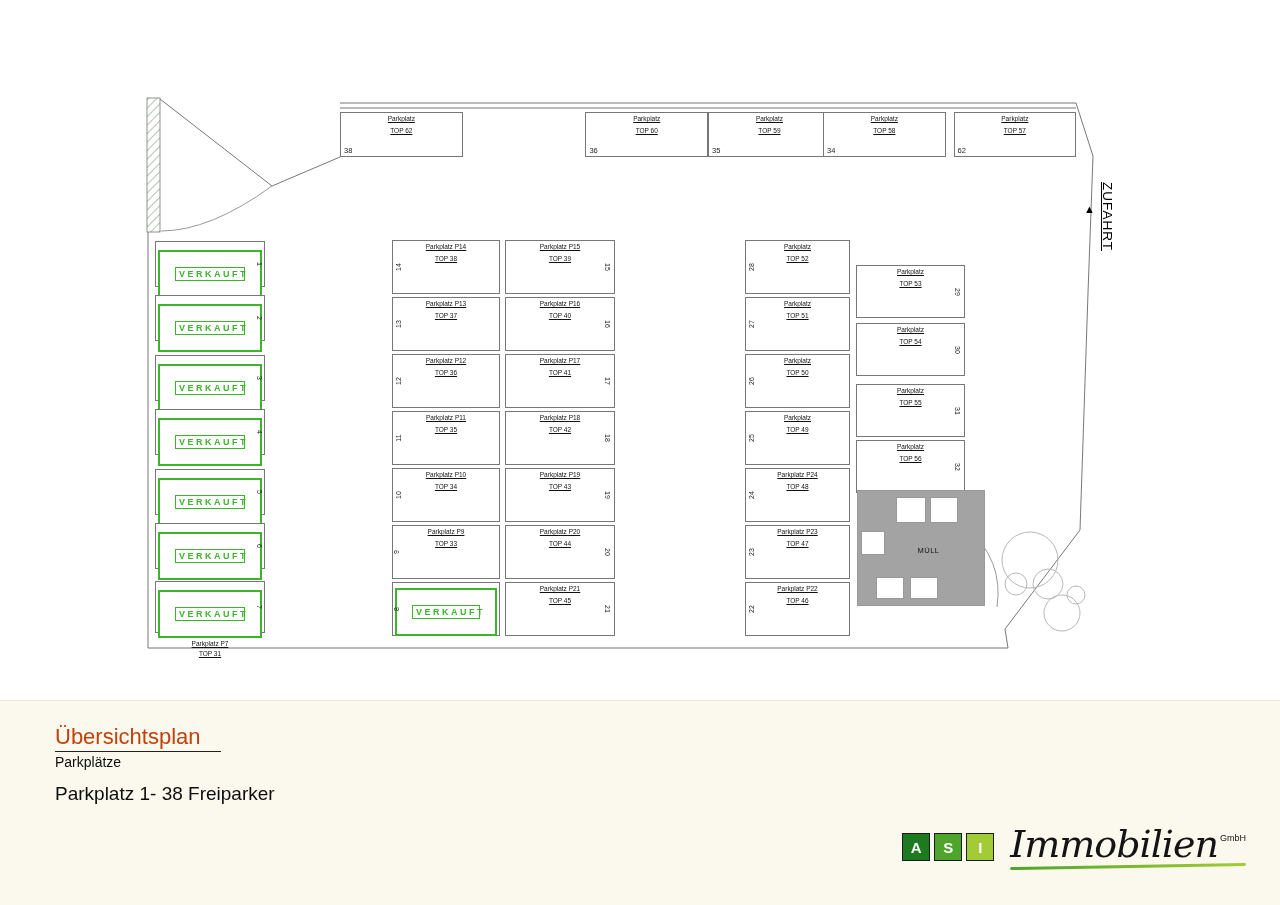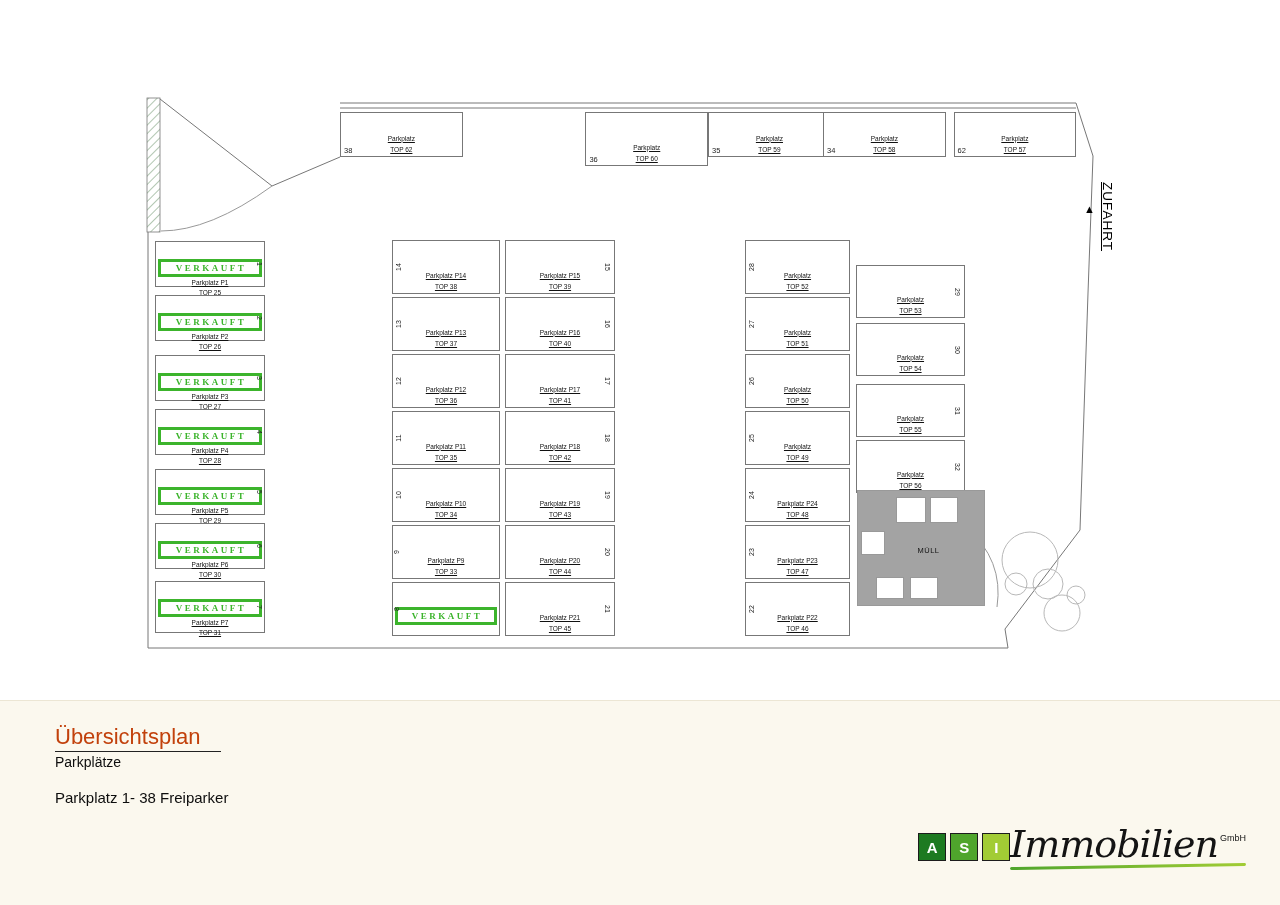--- a/index.html
+++ b/index.html
@@ -8,31 +8,31 @@
     background:#ffffff;
     font-family:"Liberation Sans","DejaVu Sans",sans-serif;
     color:#111;
   }
   #plan{position:absolute;inset:0}
   svg.decor{position:absolute;inset:0;pointer-events:none}
 
   
   .cell{
     position:absolute;box-sizing:border-box;border:1px solid #777;background:#fff;
-    display:flex;flex-direction:column;align-items:center;justify-content:flex-end;
+    display:flex;flex-direction:column;align-items:center;justify-content:flex-start;
   }
   .cell .lbl{
     font-size:6.5px;line-height:1.8;color:#111;text-decoration:underline;white-space:nowrap;
   }
   .sold-cell{justify-content:flex-start;padding-top:2px}
   .sold-cell .lbl{line-height:1.55}
   .sold-cell.center{justify-content:center;padding-top:0}
   .verkauft{
     border:2px solid var(--sold-green,#3cb42c);
-    padding:0;margin:15px 2px 1px;align-self:stretch;background:#fff;font-family:Liberation Serif, serif;
+    padding:15px;margin:6px 2px 1px;align-self:stretch;background:#fff;
   }
   .verkauft span{
     display:block;border:1px solid var(--sold-green,#3cb42c);
     color:var(--sold-green,#3cb42c);font-weight:bold;font-size:9px;
     letter-spacing:2.5px;text-align:center;padding:1px 1px 1px 3px;white-space:nowrap;
   }
   .num{position:absolute;font-size:7px;color:#222;white-space:nowrap}
   .num-right{right:2px;top:50%;transform:translateY(-50%) rotate(90deg)}
   .num-left{left:2px;top:50%;transform:translateY(-50%) rotate(-90deg)}
   .num-bl{left:3px;bottom:1px;top:auto;transform:none;font-size:7.5px}
@@ -49,31 +49,31 @@
   .zu-arrow{position:absolute;left:0;top:24px;font-size:11px;color:#000;line-height:1}
   .zu-text{position:absolute;left:31px;top:2px;transform:rotate(90deg);transform-origin:0 0;
     font-size:13.5px;letter-spacing:1px;color:#000;text-decoration:underline;white-space:nowrap}
 
   
   .footer{position:absolute;left:0;top:700px;width:1280px;height:205px;
     background:#fbf8ee;border-top:1px solid #ece6d4}
   .title1{position:absolute;left:55px;top:22px;font-size:22px;color:#c2410c;
     border-bottom:1.5px solid #222;padding-right:20px;display:inline-block;line-height:1.25}
   .title2{position:absolute;left:55px;top:53px;font-size:14px;color:#0d0d0d;line-height:1.25}
-  .subtitle{position:absolute;left:55px;top:88px;font-size:15px;color:#0d0d0d}
+  .subtitle{position:absolute;left:55px;top:82px;font-size:19px;color:#0d0d0d}
 
   
   .logo{position:absolute;right:34px;top:124px;display:flex;align-items:flex-start}
   .logo-squares{display:flex;gap:4px;margin-top:8px}
   .sq{width:26px;height:26px;border:1px solid #1c1c1c;color:#fff;font-weight:bold;font-size:15px;
     display:flex;align-items:center;justify-content:center}
   .sq-a{background:var(--logo-green-dark,#1d7a21)}
   .sq-s{background:var(--logo-green-mid,#4fa52c)}
   .sq-i{background:var(--logo-green-light,#a2cc35)}
-  .logo-name-wrap{margin-left:0;position:relative}
+  .logo-name-wrap{margin-left:16px;position:relative}
   .logo-name{font-family:"DejaVu Serif","Liberation Serif",serif;font-style:italic;
     font-size:38px;color:#141414;letter-spacing:-1px;line-height:1;display:inline-block}
   .logo-gmbh{font-size:9px;color:#141414;position:relative;top:-16px;margin-left:2px}
   .logo-underline{height:3px;margin-top:2px;width:100%;border-radius:2px;
     background:linear-gradient(90deg,var(--logo-green-mid,#2f9a22),var(--logo-green-light,#6cc13e));
     transform:rotate(-1deg)}
 </style>
 </head>
 <body>
 
@@ -105,21 +105,21 @@
     <circle cx="1076" cy="595" r="9"></circle>
   </g>
 </svg>
 
 <div id="plan">
     <div class="cell" style="left: 340px; top: 112px; width: 122.7px; height: 45px;">
       <div class="lbl">Parkplatz</div>
       <div class="lbl">TOP 62</div>
       <div class="num num-bl">38</div>
     </div>
-    <div class="cell" style="left: 585.4px; top: 112px; width: 122.7px; height: 54px;">
+    <div class="cell" style="left: 585.4px; top: 112px; width: 122.7px; height: 45px;">
       <div class="lbl">Parkplatz</div>
       <div class="lbl">TOP 60</div>
       <div class="num num-bl">36</div>
     </div>
     <div class="cell" style="left: 708.1px; top: 112px; width: 122.7px; height: 45px;">
       <div class="lbl">Parkplatz</div>
       <div class="lbl">TOP 59</div>
       <div class="num num-bl">35</div>
     </div>
     <div class="cell" style="left: 823px; top: 112px; width: 122.7px; height: 45px;">

